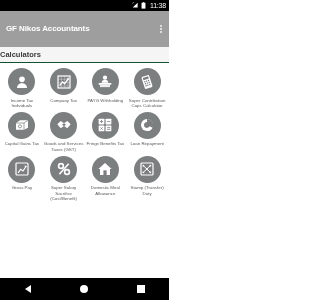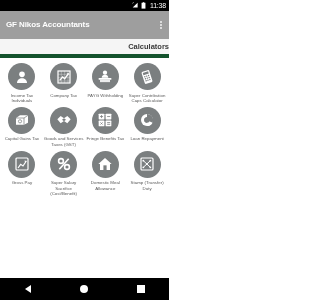--- a/index.html
+++ b/index.html
@@ -35,21 +35,21 @@
     color: #ffffff;
     font-size: 7px;
     line-height: 7px;
     letter-spacing: -0.2px;
     margin-left: 2px;
     font-family: "Liberation Sans", sans-serif;
   }
 
   
   #app-bar {
-    height: 28px;
+    height: 36px;
     background: #9e9e9e;
     display: flex;
     align-items: center;
     justify-content: space-between;
     padding: 0 5px 0 6px;
     box-sizing: border-box;
   }
   #app-title {
     color: #ffffff;
     font-size: 8px;
@@ -72,22 +72,22 @@
     border-radius: 50%;
     background: #e8e8e8;
   }
 
   
   #section-header {
     height: 15px;
     background: #f5f5f5;
     display: flex;
     align-items: center;
-    justify-content: flex-end;
-    border-bottom: 4px solid #14532d;
+    justify-content: flex-start;
+    border-bottom: 1px solid #14532d;
   }
   #section-header-label {
     font-size: 7.5px;
     color: #3a3a3a;
     font-weight: bold;
     line-height: 8px;
   }
 
   
   #calculator-grid {

